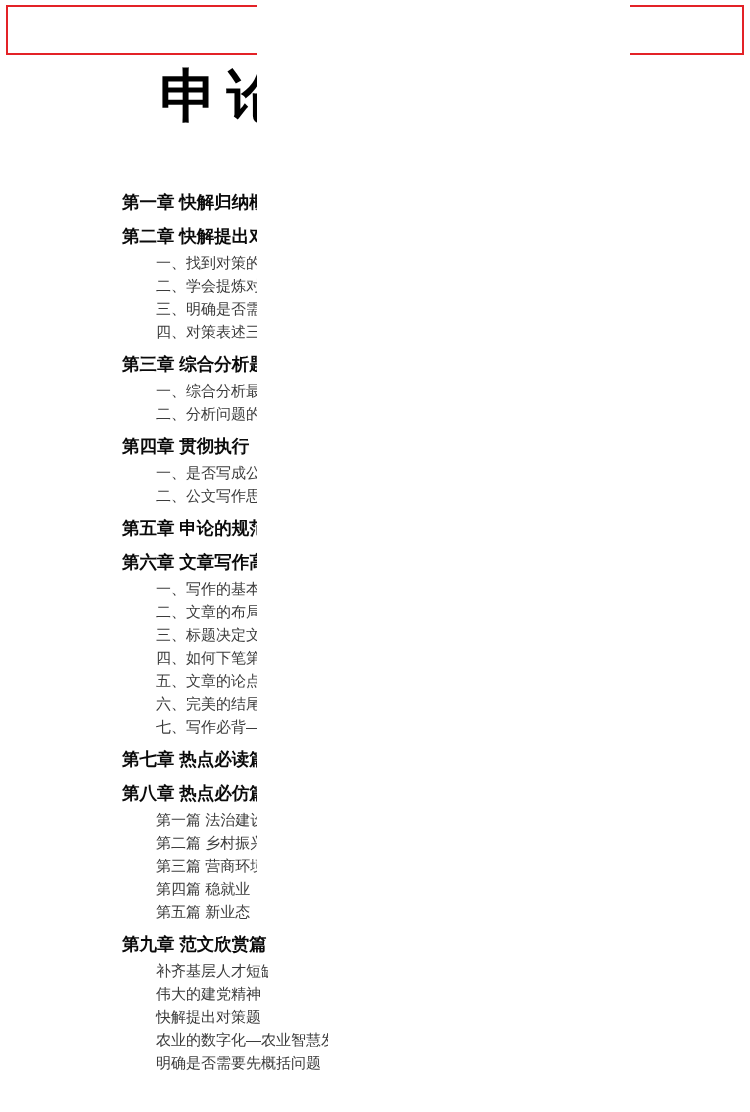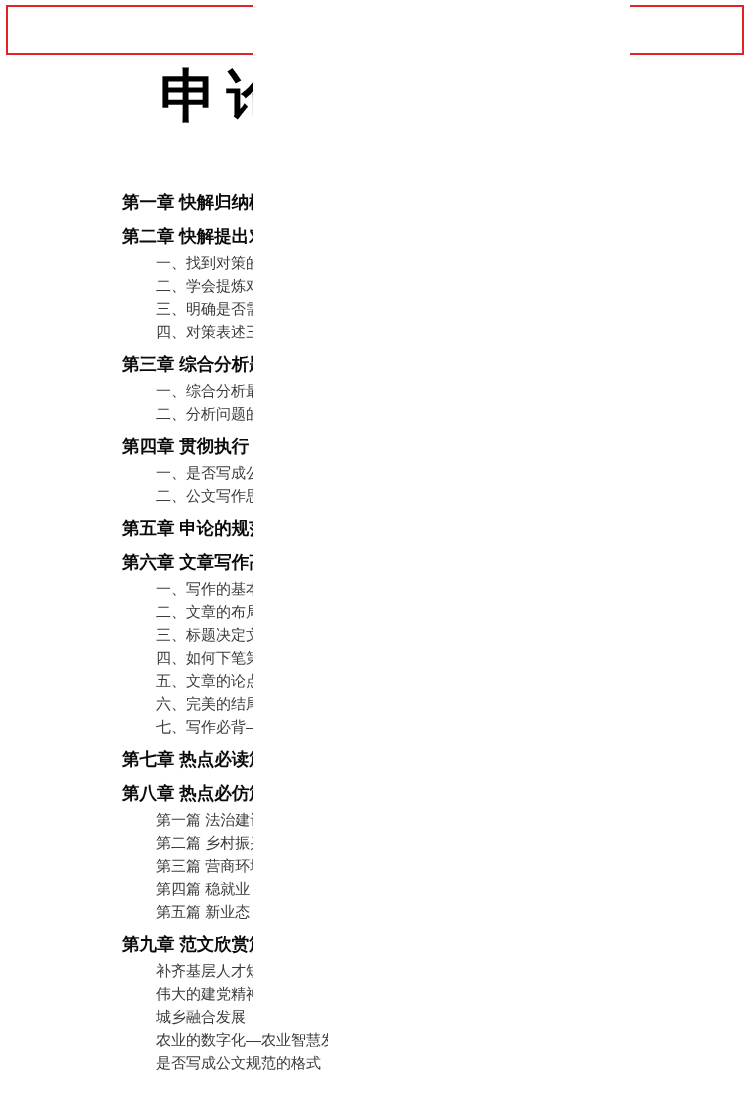--- a/index.html
+++ b/index.html
@@ -272,29 +272,29 @@
         <span class="label">补齐基层人才短缺短板</span>
         <span class="leader"></span>
         <span class="page">78</span>
       </div>
       <div class="row sub">
         <span class="label">伟大的建党精神</span>
         <span class="leader"></span>
         <span class="page">79</span>
       </div>
       <div class="row sub">
-        <span class="label">城乡融合发展</span>
+        <span class="label">快解提出对策题</span>
         <span class="leader"></span>
         <span class="page">81</span>
       </div>
       <div class="row sub">
         <span class="label">农业的数字化—农业智慧发展之路</span>
         <span class="leader"></span>
         <span class="page">83</span>
       </div>
       <div class="row sub">
-        <span class="label">是否写成公文规范的格式</span>
+        <span class="label">明确是否需要先概括问题</span>
         <span class="leader"></span>
         <span class="page">86</span>
       </div>
     </div>
 
 </div>
 
 </body></html>

